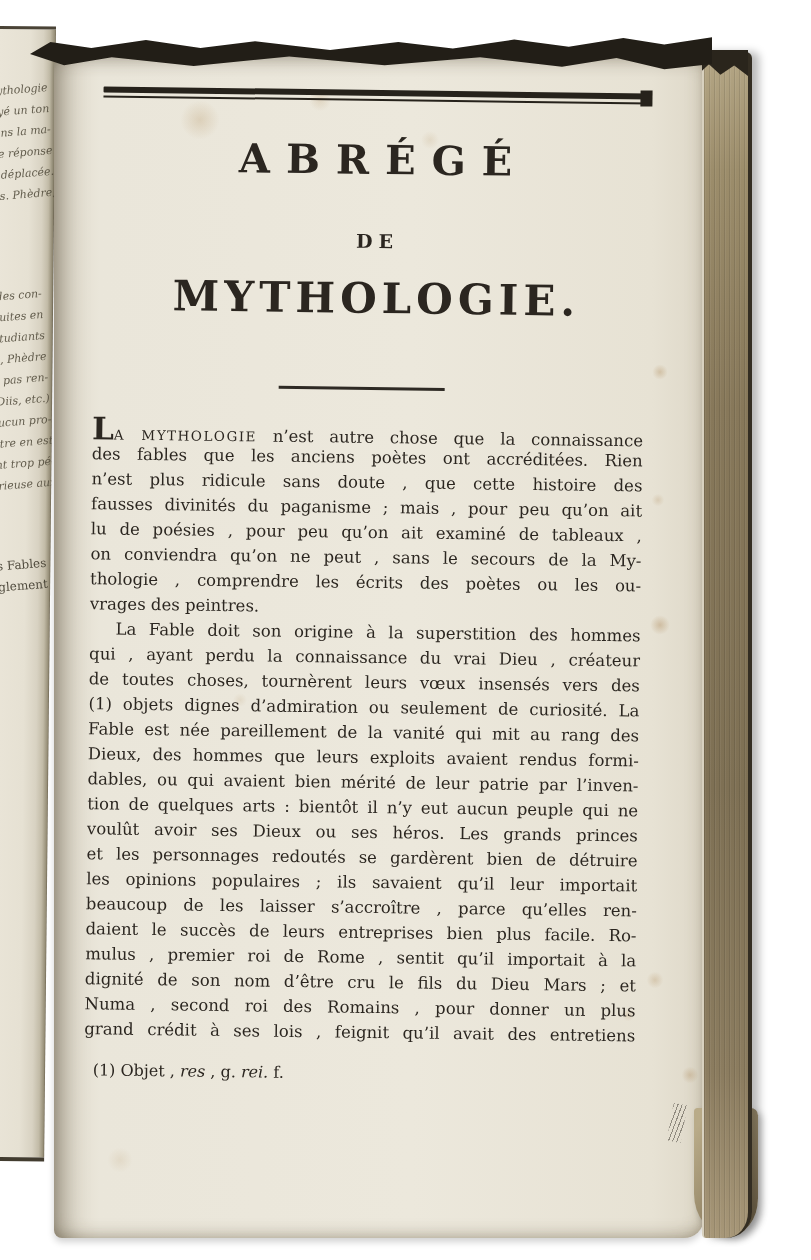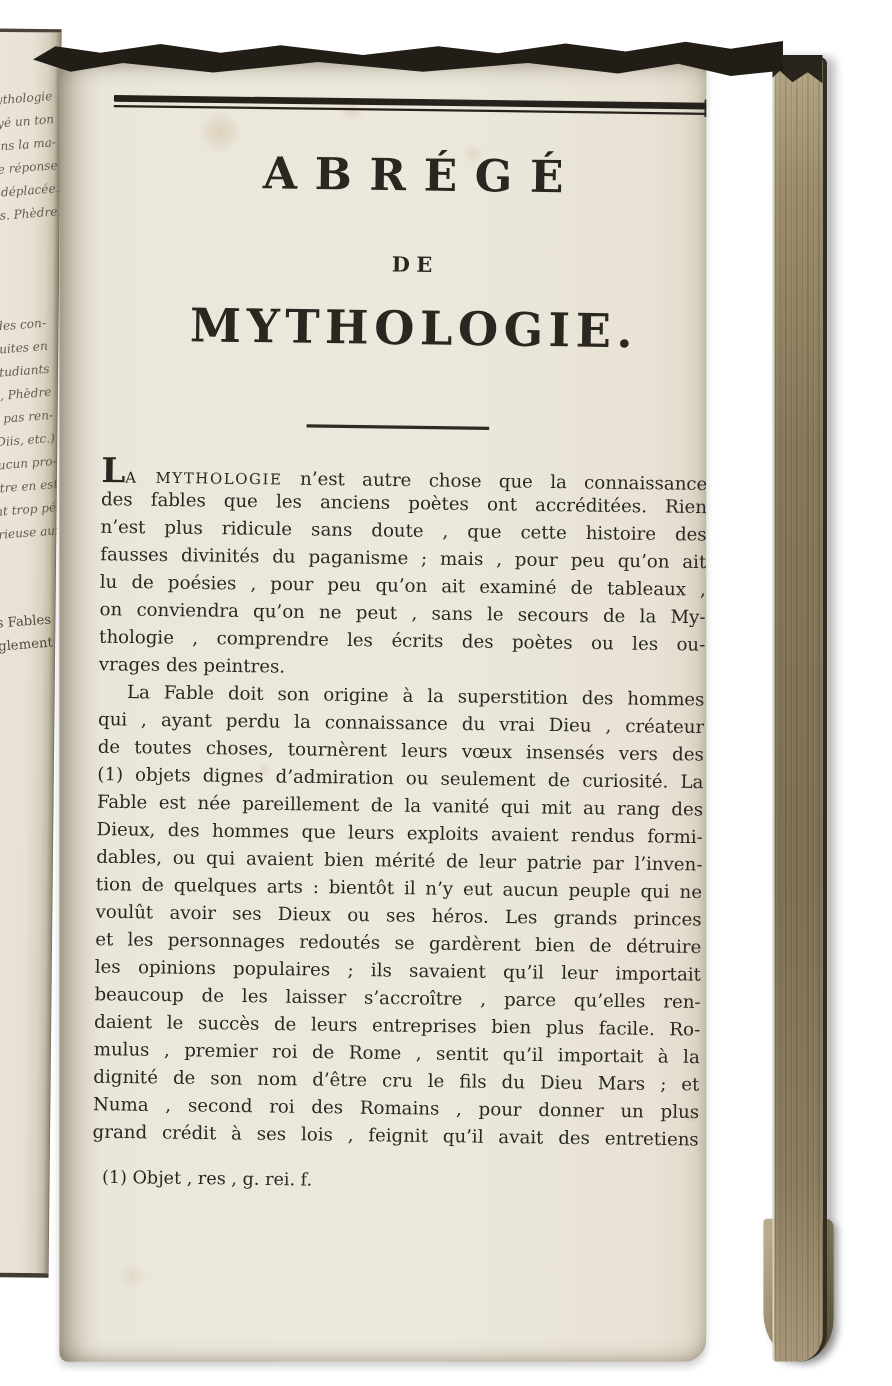--- a/index.html
+++ b/index.html
@@ -12,21 +12,21 @@
     border-top:3px solid #4a4336;border-bottom:4px solid #423c2f;
     transform:rotate(0.6deg);transform-origin:top left;}
   .frag-group{position:absolute;right:3px;width:110px;text-align:right;
     font-size:11px;line-height:21px;color:#565040;transform:rotate(-5deg);opacity:.9;}
   .frag-italic{font-style:italic;}
   .frag-roman{font-style:normal;font-size:12px;color:#3f3a2d;}
   .fg1{top:52px;} .fg2{top:258px;} .fg3{top:528px;}
   .frag-line{display:block;}
 
   
-  .page{position:absolute;left:54px;top:56px;width:588px;height:1182px;
+  .page{position:absolute;left:54px;top:56px;width:650px;height:1182px;
     background:linear-gradient(90deg,#ddd7c8 0%,#eae6da 7%,#ece8dc 55%,#e7e2d4 92%,#ded8c8 100%);
     border-radius:3px 5px 20px 8px;
     box-shadow:inset 20px 0 26px -14px rgba(60,50,30,.5),
                inset -10px 0 18px -10px rgba(95,80,52,.35),
                inset 0 16px 20px -14px rgba(60,50,30,.35),
                inset 0 -14px 18px -14px rgba(95,80,52,.35),
                0 4px 7px rgba(0,0,0,.18);
     overflow:hidden;}
   .stains{position:absolute;inset:0;z-index:1;pointer-events:none;background:
     radial-gradient(circle 28px at 146px 64px, rgba(176,140,88,.25), rgba(176,140,88,0) 70%),
@@ -60,21 +60,21 @@
   .text-block{position:absolute;left:43px;top:360px;width:551px;font-size:16.5px;}
   .line{display:block;height:25px;line-height:25px;text-align:justify;text-align-last:justify;
         overflow:hidden;white-space:normal;}
   .line.first{overflow:visible;}
   .para1-lines .line:last-child{text-align-last:left;}
   .para2 .line:first-child{text-indent:26px;}
   .initial{font-size:31px;font-weight:bold;}
   .lead-caps{font-size:13.5px;letter-spacing:1.5px;}
 
   .footnote{position:absolute;left:52px;top:1004px;font-size:16px;color:#2b2620;}
-  .footnote .it{}
+  .footnote .it{font-style:italic;}
   .ink-mark{position:absolute;left:630px;top:1040px;width:14px;height:38px;opacity:.75;
     transform:rotate(10deg);
     background:repeating-linear-gradient(100deg, rgba(40,35,28,.6) 0 1px, transparent 1px 4px);}
 
   
   .top-edge{position:absolute;left:30px;top:30px;width:682px;height:40px;background:#221e17;z-index:3;
     clip-path:polygon(0 60%,3% 30%,9% 45%,17% 25%,25% 45%,33% 28%,44% 50%,54% 30%,62% 46%,71% 24%,79% 42%,
                       87% 20%,93% 36%,100% 18%,100% 85%,93% 98%,86% 70%,78% 92%,66% 68%,52% 88%,38% 66%,
                       24% 90%,12% 68%,5% 88%);}
 

